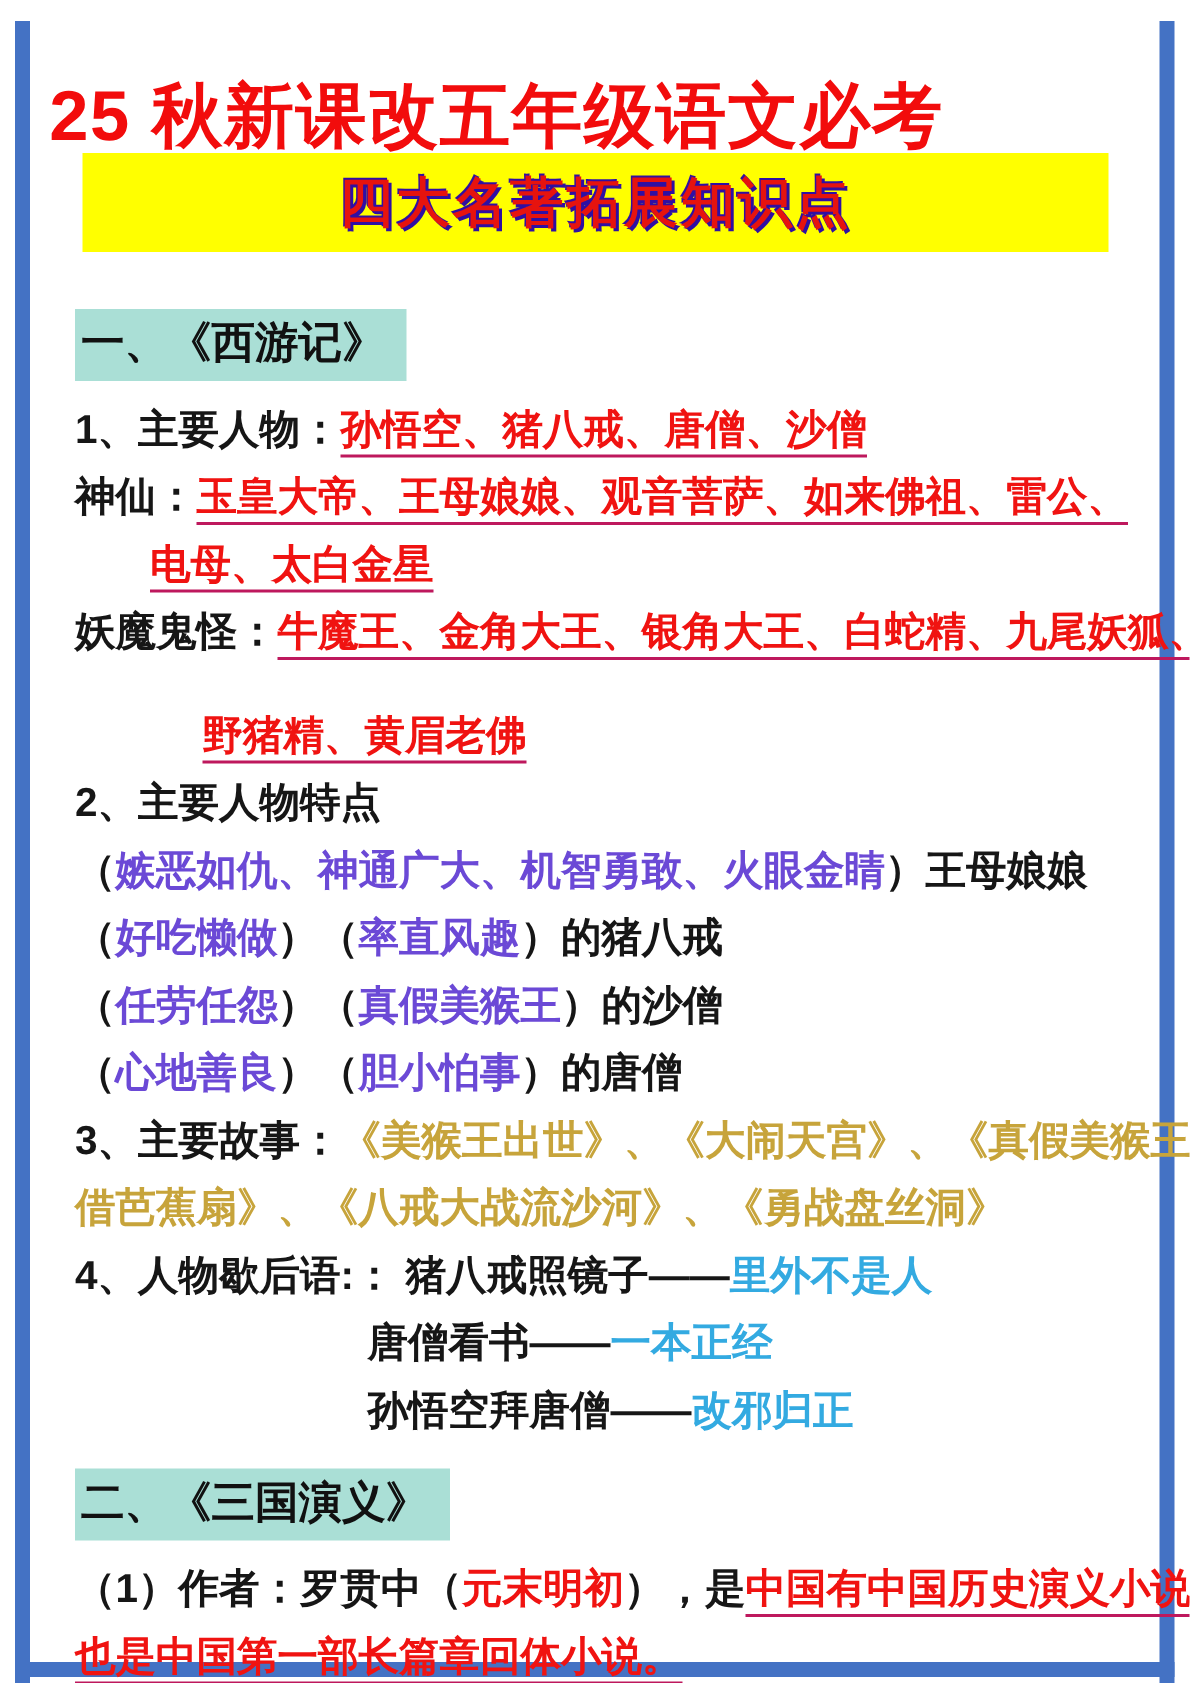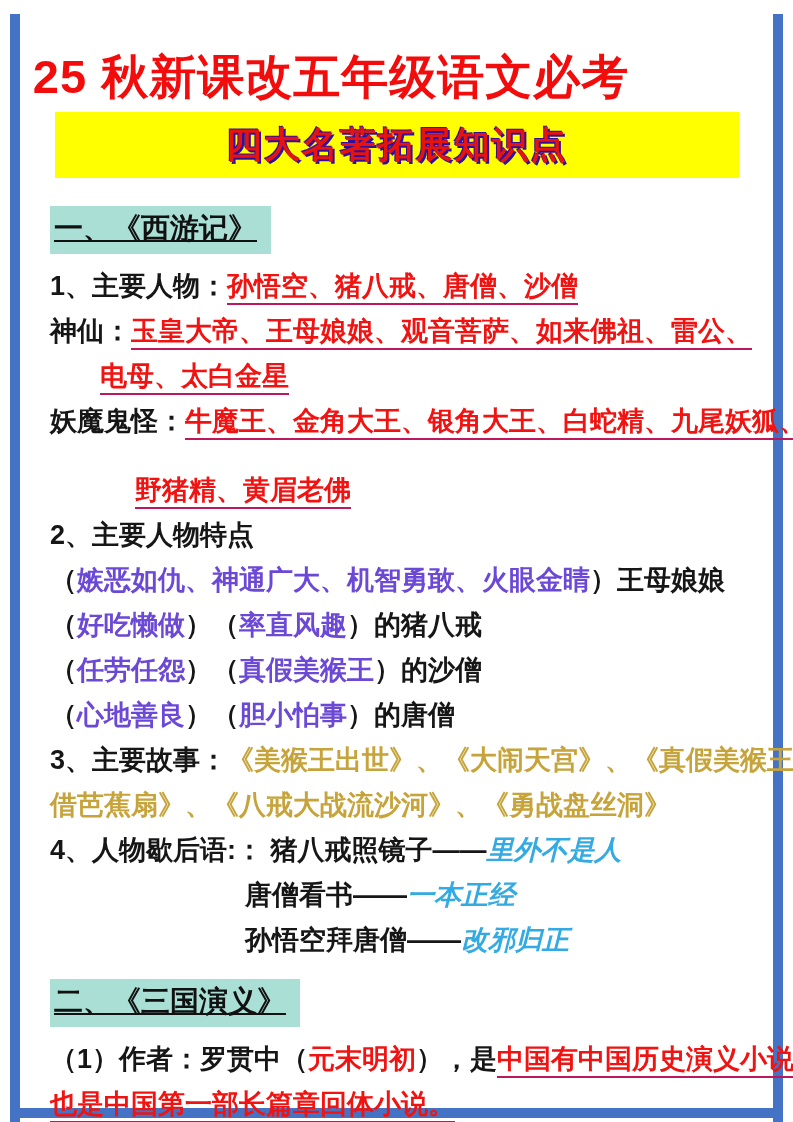--- a/index.html
+++ b/index.html
@@ -8,43 +8,43 @@
   .page { position:relative; width:793px; height:1122px; background:#fff; }
 
   
   .border-left  { position:absolute; left:10px;  top:14px; width:10px; height:1108px; background:#4472c4; }
   .border-right { position:absolute; left:773px; top:14px; width:10px; height:1108px; background:#4472c4; }
   .border-bottom{ position:absolute; left:10px;  top:1108px; width:773px; height:10px; background:#4472c4; }
 
   .title { position:absolute; top:46px; left:0; width:662px; text-align:center;
            font-size:47px; font-weight:bold; color:#f20c0c; letter-spacing:1px; }
 
-  .banner { position:absolute; top:112px; left:55px; width:684px; height:66px;
+  .banner { position:absolute; top:102px; left:55px; width:684px; height:66px;
             background:#ffff00; display:flex; align-items:center; justify-content:center; }
   .banner span { font-size:36px; font-weight:bold; color:#e6130e;
                  text-shadow:2px 2px 0 #2f0fa3, -1px -1px 0 #2f0fa3; letter-spacing:2px; }
 
   .content { position:absolute; top:202px; left:50px; width:700px; }
 
   .h2 { margin:4px 0 10px 0; }
   .h2 .hl { display:inline-block; background:#aadfd6; color:#111;
-            font-size:29px; font-weight:bold; padding:3px 14px 5px 4px;text-decoration:underline; }
+            font-size:29px; font-weight:bold; padding:3px 14px 5px 4px; }
   .h2.second { margin-top:16px; }
 
   .line { font-size:27px; font-weight:600; color:#161616; line-height:45px;
           white-space:nowrap; }
   .indent-imm  { padding-left:50px; }
   .indent-dem  { padding-left:85px;margin-top:24px; }
   .indent-say  { padding-left:195px; }
 
   .red    { color:#f01311; }
   .u      { border-bottom:2px solid #be185d; padding-bottom:2px; }
   .purple { color:#6b49d6; }
   .gold   { color:#c7a43b; }
-  .cyan   { color:#33aae1;font-style:italic; }
+  .cyan   { color:#33aae1; }
 </style>
 </head>
 <body>
 
 <div class="page">
 
   <div class="border-left"></div>
   <div class="border-right"></div>
   <div class="border-bottom"></div>
 

